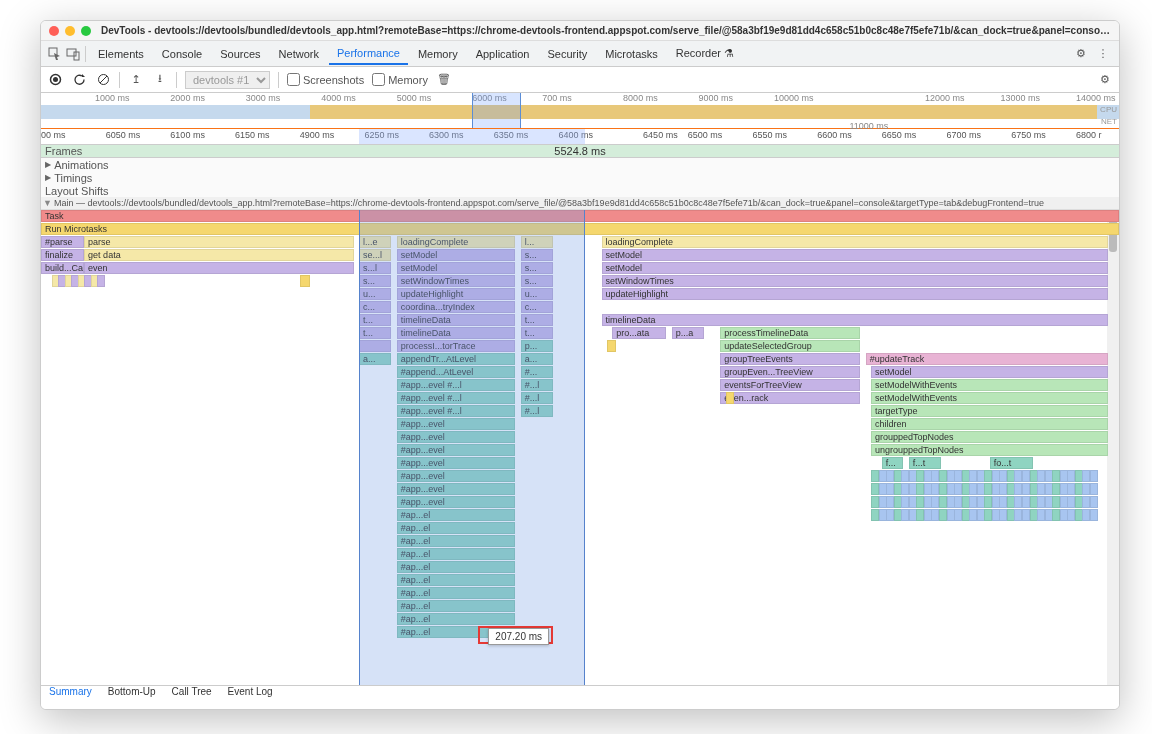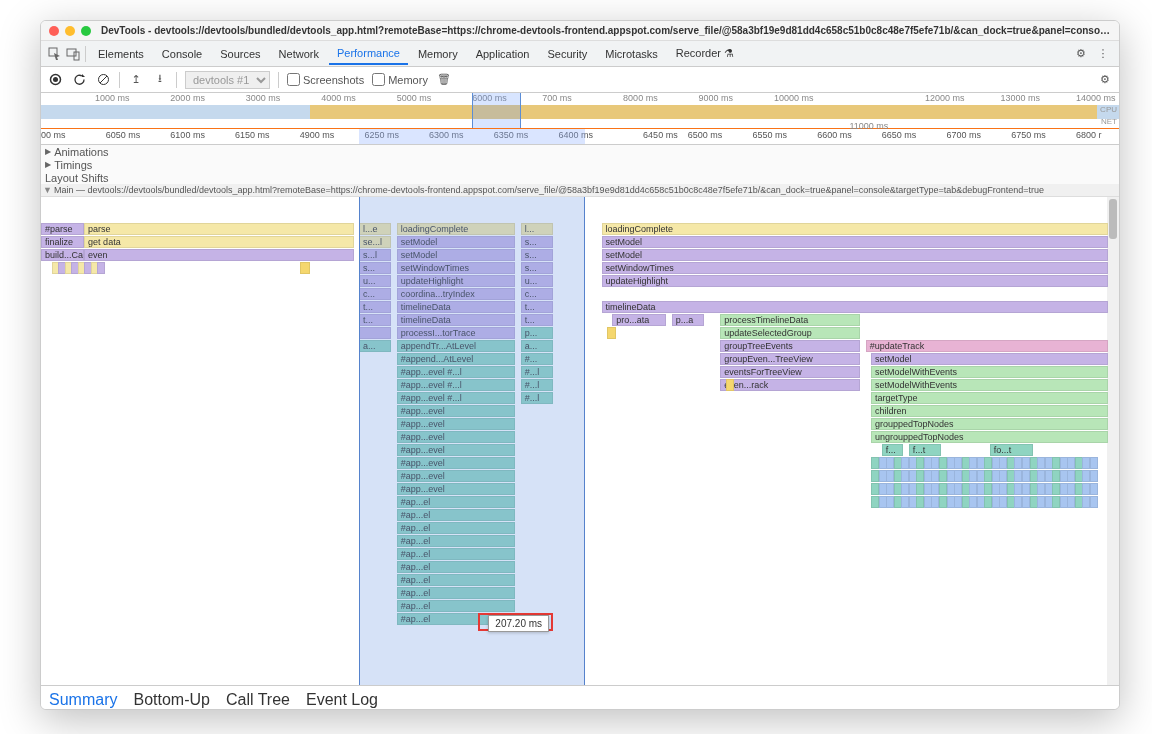--- a/index.html
+++ b/index.html
@@ -60,21 +60,21 @@
 .c-teal { background: #8fd4c1; }
 .c-green { background: #b8e6b8; }
 .c-pink { background: #e8b3d4; }
 .c-blue { background: #a8c5f0; }
 
 .selection-overlay { position: absolute; top: 0; bottom: 0; background: rgba(120,160,230,0.3); pointer-events: none; border-left: 1px solid #5582cc; border-right: 1px solid #5582cc; z-index: 5; }
 
 .highlight-box { position: absolute; border: 2px solid #e53935; z-index: 10; }
 .tooltip { position: absolute; background: #fff; border: 1px solid #999; padding: 2px 6px; font-size: 10px; color: #333; z-index: 11; box-shadow: 0 1px 3px rgba(0,0,0,0.2); }
 
-.bottom-tabs { height: 24px; border-top: 1px solid #ccc; display: flex; align-items: flex-end; padding: 0 8px; gap: 16px; font-size: 16px; background: #fff; }
+.bottom-tabs { height: 24px; border-top: 1px solid #ccc; display: flex; align-items: flex-start; padding: 0 8px; gap: 16px; font-size: 10px; background: #fff; }
 .bottom-tabs .btab { cursor: pointer; color: #333; }
 .bottom-tabs .btab.active { color: #1a73e8; }
 
 .scrollbar-v { position: absolute; right: 0; top: 0; bottom: 0; width: 12px; background: #f0f0f0; }
 .scrollbar-v .thumb { position: absolute; left: 2px; right: 2px; background: #bbb; border-radius: 3px; }
 </style>
 </head>
 <body>
 
 <div class="window">
@@ -194,20 +194,24 @@
         <span style="left: 66%;">6550 ms</span>
         <span style="left: 72%;">6600 ms</span>
         <span style="left: 78%;">6650 ms</span>
         <span style="left: 84%;">6700 ms</span>
         <span style="left: 90%;">6750 ms</span>
         <span style="left: 96%;">6800 r</span>
       </div>
     <div class="sel" id="ruler-sel" style="left: 29.5%; width: 21%;"></div>
   </div>
 
+  <div class="frames-row">
+    <span class="lbl">Frames</span>
+    <span class="dur">5524.8 ms</span>
+  </div>
 
   <div class="track-row">
       <span class="track-label">
         <span class="expand">▶</span>
         <span>Animations</span>
       </span>
     </div>
   <div class="track-row">
       <span class="track-label">
         <span class="expand">▶</span>
@@ -225,20 +229,22 @@
       <span>Main — devtools://devtools/bundled/devtools_app.html?remoteBase=https://chrome-devtools-frontend.appspot.com/serve_file/@58a3bf19e9d81dd4c658c51b0c8c48e7f5efe71b/&amp;can_dock=true&amp;panel=console&amp;targetType=tab&amp;debugFrontend=true</span>
   </div>
 
   <div class="flame-area" id="flame">
     <div class="selection-overlay" id="flame-sel" style="left: 29.5%; width: 21%;"></div>
     <div class="highlight-box" id="hl" style="left: 40.5%; width: 7%; top: 416px; height: 18px;"></div>
     <div class="tooltip" id="tt" style="left: 41.5%; top: 418px;">207.20 ms</div>
     <div class="scrollbar-v">
         <div class="thumb" style="top:2px;height:40px"></div>
       </div>
+  <div class="flame-bar c-task" style="top: 0px; left: 0%; width: 100%;">Task</div>
+      <div class="flame-bar c-micro" style="top: 13px; left: 0%; width: 100%;">Run Microtasks</div>
       <div class="flame-bar c-purple" style="top: 26px; left: 0%; width: 4%;">#parse</div>
       <div class="flame-bar c-script" style="top: 26px; left: 4%; width: 25%;">parse</div>
       <div class="flame-bar c-purple" style="top: 39px; left: 0%; width: 4%;">finalize</div>
       <div class="flame-bar c-script" style="top: 39px; left: 4%; width: 25%;">get data</div>
       <div class="flame-bar c-purple" style="top: 52px; left: 0%; width: 4%;">build...Calls</div>
       <div class="flame-bar c-purple" style="top: 52px; left: 4%; width: 25%;">even</div>
       <div class="flame-bar c-script" style="top: 65px; left: 1%; width: 0.4%;"></div>
       <div class="flame-bar c-purple" style="top: 65px; left: 1.6%; width: 0.4%;"></div>
       <div class="flame-bar c-script" style="top: 65px; left: 2.2%; width: 0.4%;"></div>
       <div class="flame-bar c-purple" style="top: 65px; left: 2.8%; width: 0.4%;"></div>

